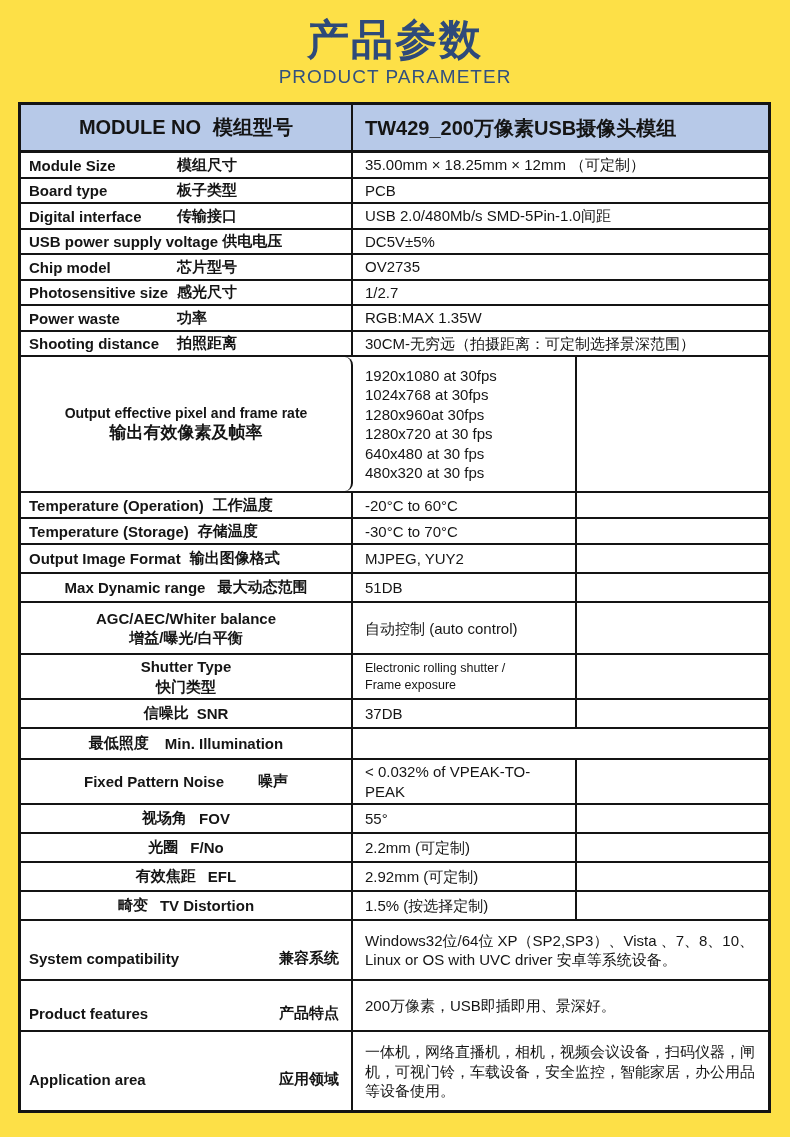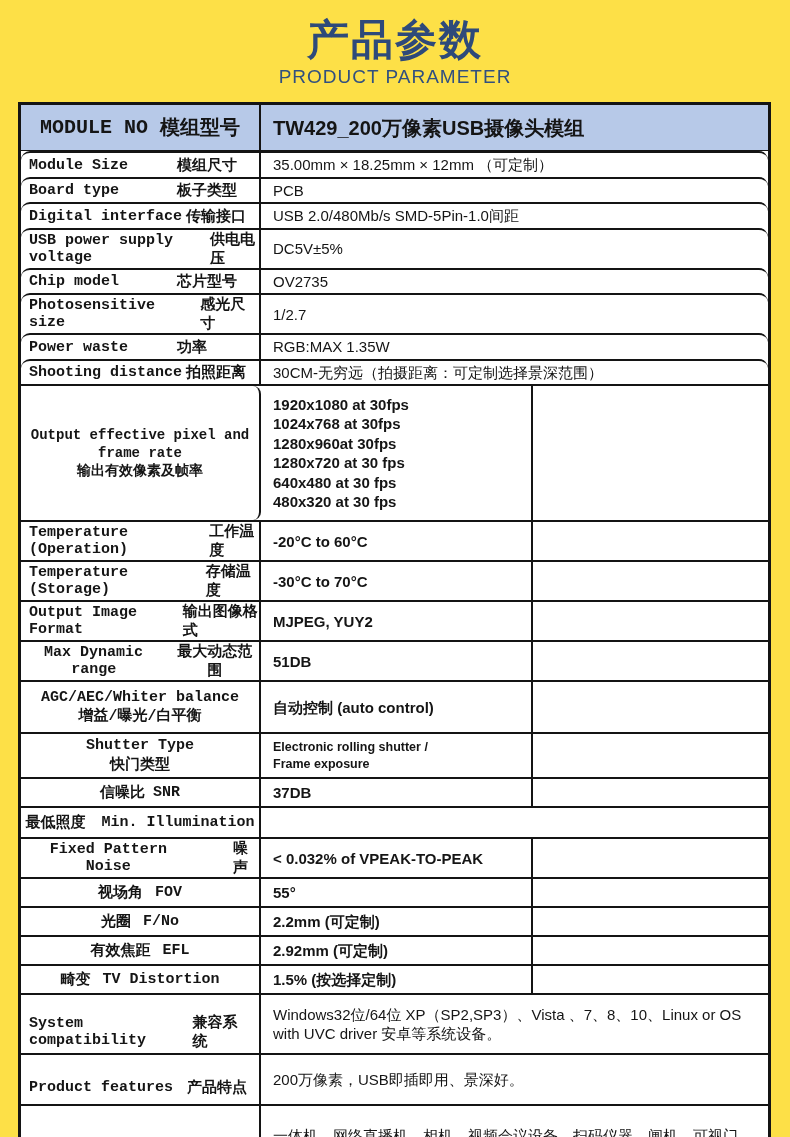--- a/index.html
+++ b/index.html
@@ -13,36 +13,36 @@
   html,body{margin:0;padding:0;background:#ffffff;}
   body{font-family:"Liberation Sans","DejaVu Sans",sans-serif;color:var(--text);}
   .page{width:790px;height:1137px;overflow:hidden;background:#fde047;padding-top:16px;}
   .title-block{text-align:center;}
   .title{font-size:42px;font-weight:700;color:var(--title-color);line-height:1.15;letter-spacing:2px;}
   .subtitle{font-size:19px;font-weight:400;color:var(--subtitle-color);letter-spacing:1px;margin-top:2px;}
   .spec-table{width:753px;margin:14px 0 0 18px;border:3px solid var(--line);background:#fff;}
   .tr{display:flex;align-items:stretch;}
   .tr + .tr{border-top:2px solid var(--line);}
   .td{display:flex;align-items:center;}
-  .lbl{width:240px;flex:none;border-right:2px solid var(--line);font-weight:700;font-size:15px;font-family:Liberation Mono, monospace;}
+  .lbl{width:332px;flex:none;border-right:2px solid var(--line);font-weight:700;font-size:15px;}
   .val{flex:1;min-width:0;padding:2px 10px 2px 12px;font-size:15px;}
   .val .vt{white-space:pre-line;line-height:1.3;}
-  .mid{flex:none;width:272px;border-right:2px solid var(--line);font-weight:bold;}
+  .mid{flex:none;width:224px;border-right:2px solid var(--line);}
   .col3{flex:1;}
   
   .tab{padding-left:8px;}
   .tab .en{display:inline-block;min-width:148px;padding-right:4px;}
   .near{padding-left:8px;gap:9px;}
   .c1{justify-content:center;gap:12px;padding:0 4px;text-align:center;}
   .gwide{gap:34px;}
   .c2{flex-direction:column;justify-content:center;text-align:center;line-height:1.3;padding:2px 6px;}
   .split{justify-content:space-between;padding:16px 12px 0 8px;}
   
   .h46{min-height:46px;}
-  .h24{min-height:24px;border-radius:9px;}
+  .h24{min-height:24px;}
   .h26{min-height:26px;}
   .h29{min-height:29px;}
   .h31{min-height:31px;}
   .h42{min-height:42px;}
   .h52{min-height:52px;}
   .h136{min-height:136px;}
   .h60{min-height:60px;}
   .h51{min-height:51px;}
   .h80{min-height:80px;}
   
@@ -150,21 +150,21 @@
         <span class="zh">拍照距离</span>
       </div>
       <div class="td val">
           <span class="vt">30CM-无穷远（拍摄距离：可定制选择景深范围）</span>
         </div>
     </div>
 
     <div class="tr h136">
       <div class="td lbl c2 fs14">
         <span>Output effective pixel and frame rate</span>
-        <span class="fs15" style="font-size:14px">输出有效像素及帧率</span>
+        <span class="fs15" style="font-size:17px">输出有效像素及帧率</span>
       </div>
       <div class="td val mid">
           <span class="vt">1920x1080 at 30fps
 1024x768 at 30fps
 1280x960at 30fps
 1280x720 at 30 fps
 640x480 at 30 fps
 480x320 at 30 fps</span>
         </div>
       <div class="td col3"></div>

